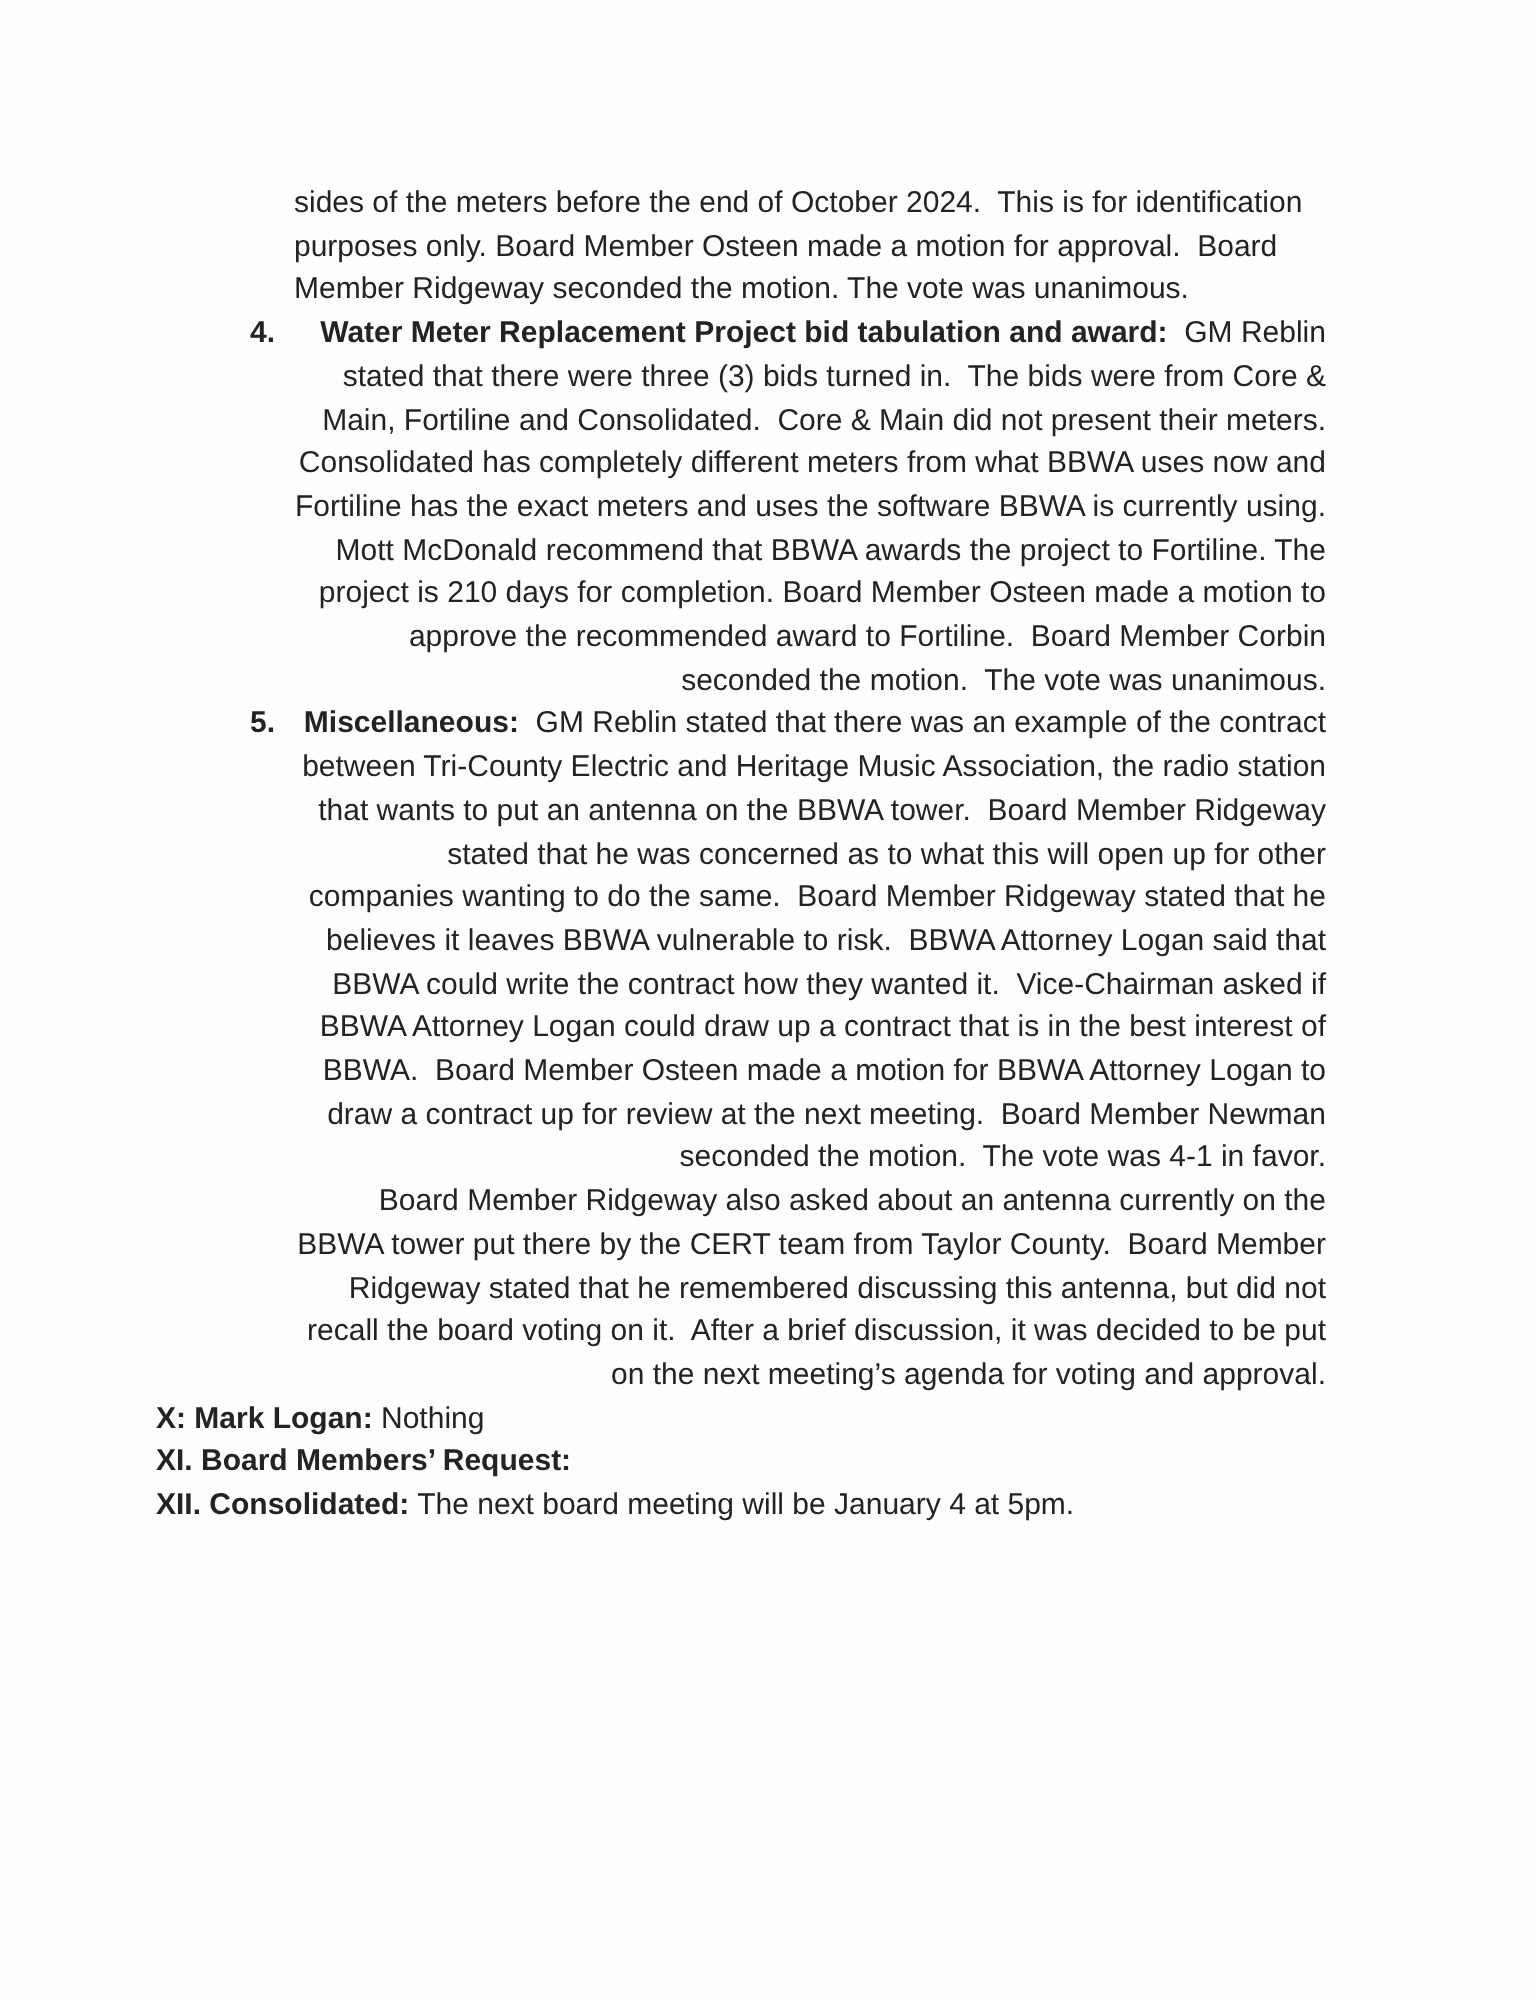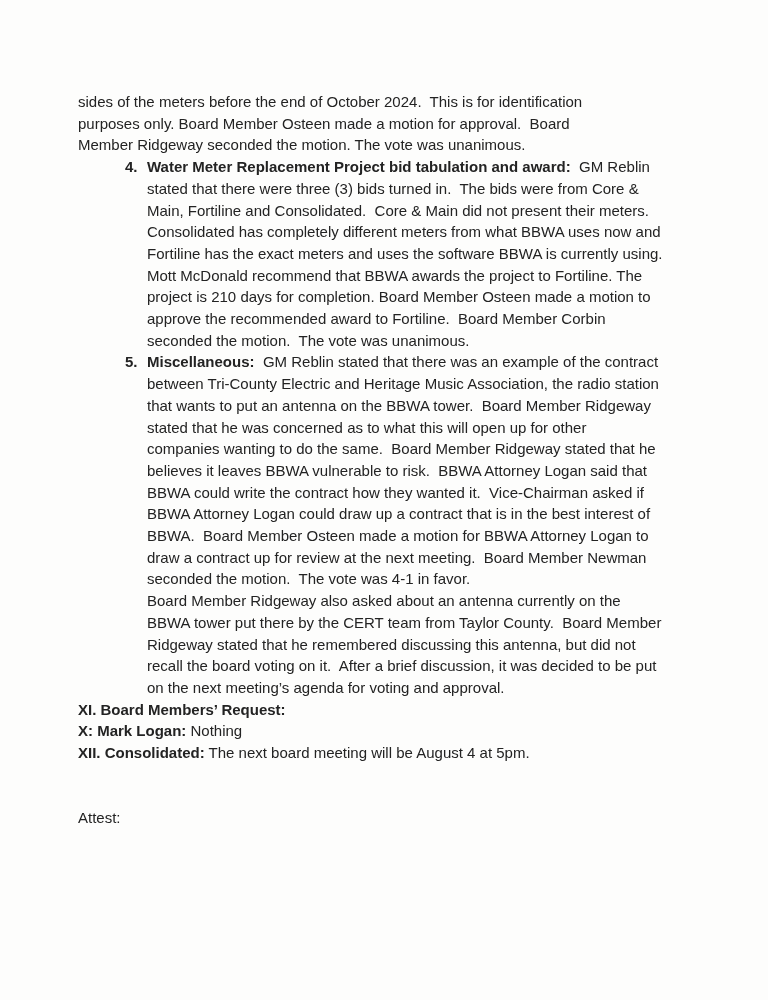--- a/index.html
+++ b/index.html
@@ -21,33 +21,35 @@
     font-size: 15px;
     line-height: 21.7px;
   }
   .para {
     margin: 0;
     white-space: pre-wrap;
   }
   .para span { white-space: pre-wrap; }
   .bold { font-weight: 700; }
   .body-indent {
+    margin-left: 69px;
     width: 516px;
   }
   .list-item {
     display: flex;
     align-items: flex-start;
     margin-left: 47px;
   }
   .list-num {
     flex: 0 0 22px;
     font-weight: 700;
   }
   .item-text {
     width: 516px;
+    text-align: right;
   }
   .agenda-line {
     margin-left: 0;
     width: 606px;
   }
   .attest {
     margin: 43px 0 0 0;
     white-space: pre-wrap;
   }
 </style>
@@ -68,21 +70,20 @@
 
     <div class="list-item">
       <span class="list-num">5.</span>
       <div class="item-text">
         <p class="para"><span class="bold">Miscellaneous:</span><span>  GM Reblin stated that there was an example of the contract between Tri-County Electric and Heritage Music Association, the radio station that wants to put an antenna on the BBWA tower.  Board Member Ridgeway stated that he was concerned as to what this will open up for other companies wanting to do the same.  Board Member Ridgeway stated that he believes it leaves BBWA vulnerable to risk.  BBWA Attorney Logan said that BBWA could write the contract how they wanted it.  Vice-Chairman asked if BBWA Attorney Logan could draw up a contract that is in the best interest of BBWA.  Board Member Osteen made a motion for BBWA Attorney Logan to draw a contract up for review at the next meeting.  Board Member Newman seconded the motion.  The vote was 4-1 in favor.</span></p>
         <p class="para"><span>Board Member Ridgeway also asked about an antenna currently on the BBWA tower put there by the CERT team from Taylor County.  Board Member Ridgeway stated that he remembered discussing this antenna, but did not recall the board voting on it.  After a brief discussion, it was decided to be put on the next meeting’s agenda for voting and approval.</span></p>
       </div>
     </div>
 
     <div class="agenda">
+      <p class="para agenda-line"><span class="bold">X: Mark Logan:</span><span> Nothing</span></p>
       <p class="para agenda-line"><span class="bold">XI. Board Members’ Request:</span><span></span></p>
-      <p class="para agenda-line"><span class="bold">X: Mark Logan:</span><span> Nothing</span></p>
-      <p class="para agenda-line"><span class="bold">XII. Consolidated:</span><span> The next board meeting will be August 4 at 5pm.</span></p>
+      <p class="para agenda-line"><span class="bold">XII. Consolidated:</span><span> The next board meeting will be January 4 at 5pm.</span></p>
     </div>
 
-    <p class="attest">Attest:</p>
 
   </div>
 </div>
 
 </body></html>

